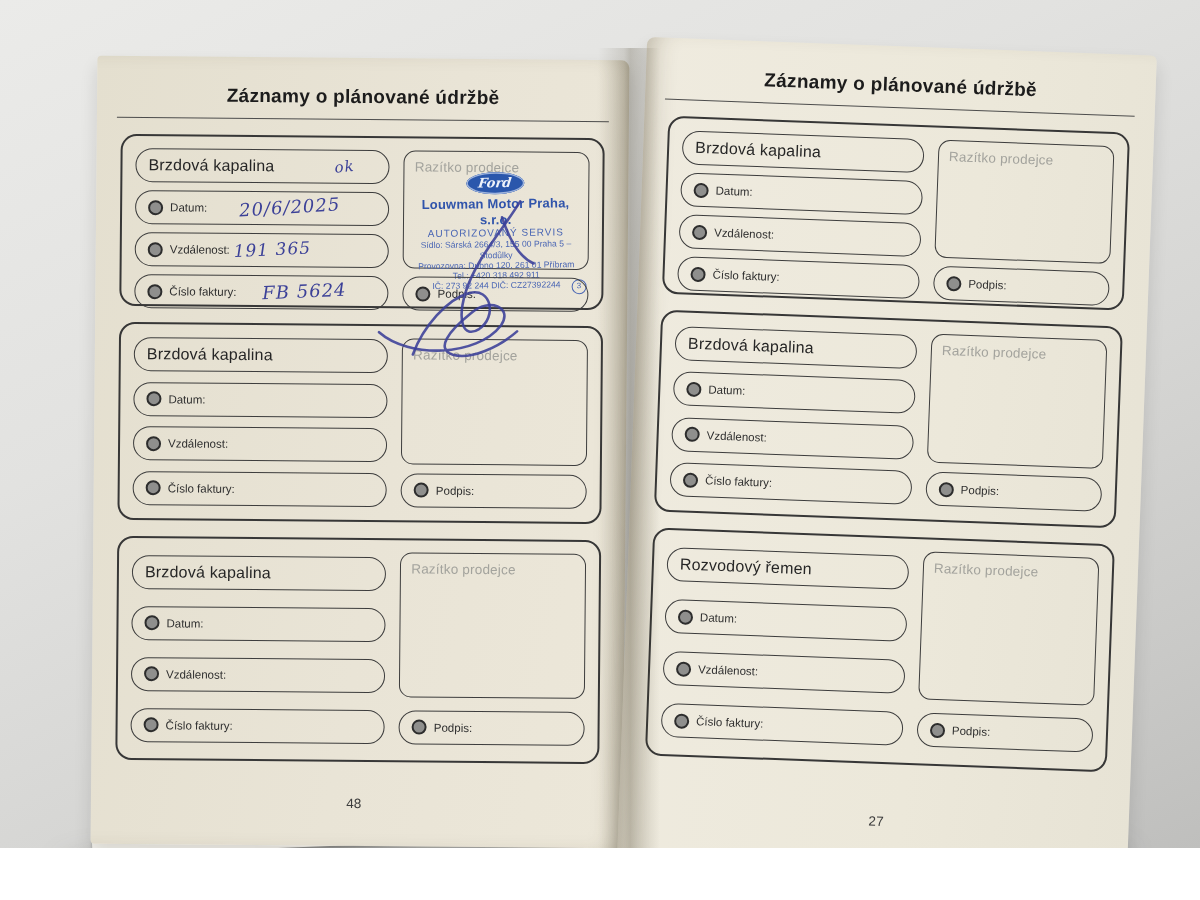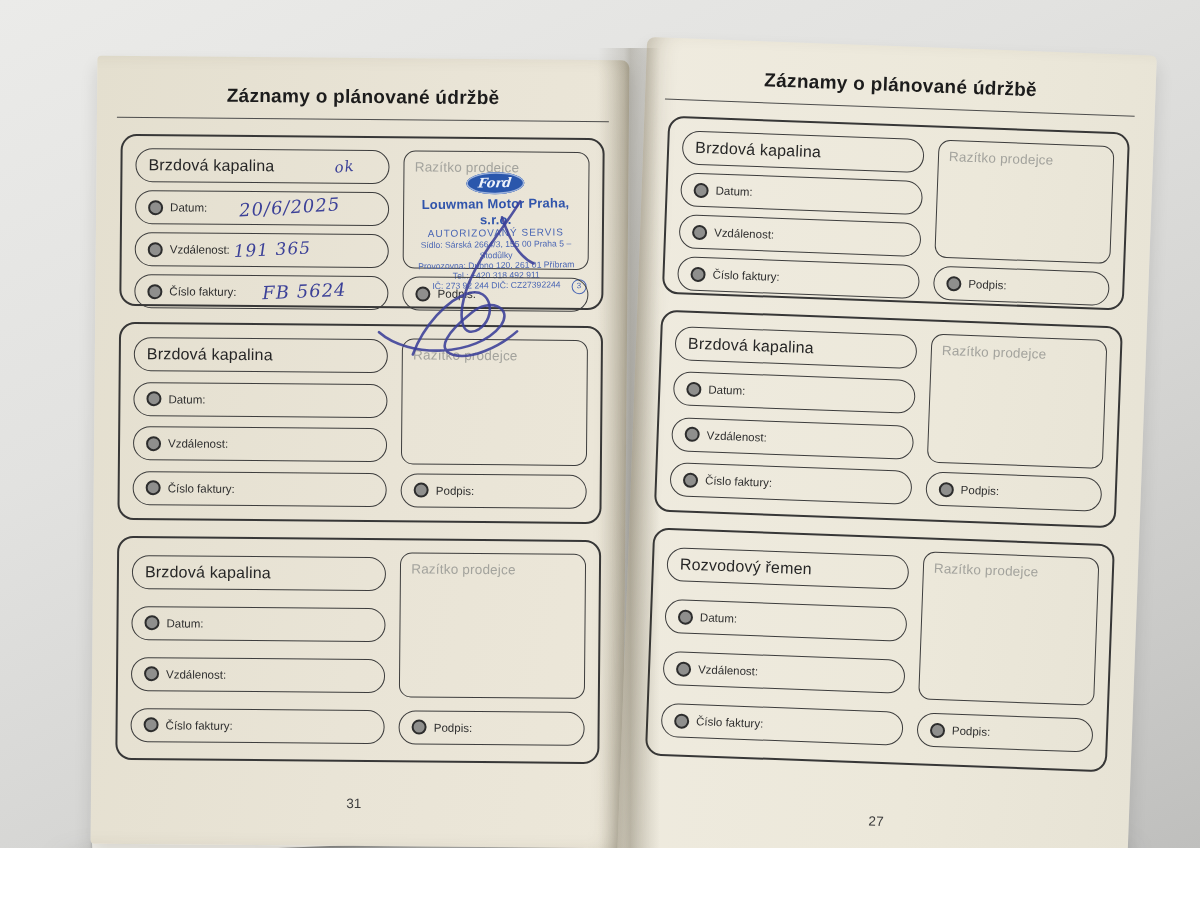--- a/index.html
+++ b/index.html
@@ -216,21 +216,21 @@
         <div class="stampbox">
           <span class="stamp-label">Razítko prodejce</span>
         </div>
         <div class="pill podpis-pill">
           <span class="bullet"></span>
           <span class="flabel">Podpis:</span>
         </div>
       </div>
 
     </div>
-    <div class="page-num num-left">31</div>
+    <div class="page-num num-left">48</div>
   </div>
 
   <div class="page page-right">
     <div class="page-header">
       <div class="page-title">Záznamy o plánované údržbě</div>
       <div class="rule"></div>
     </div>
     <div class="sections">
 
       <div class="section h-r1">

